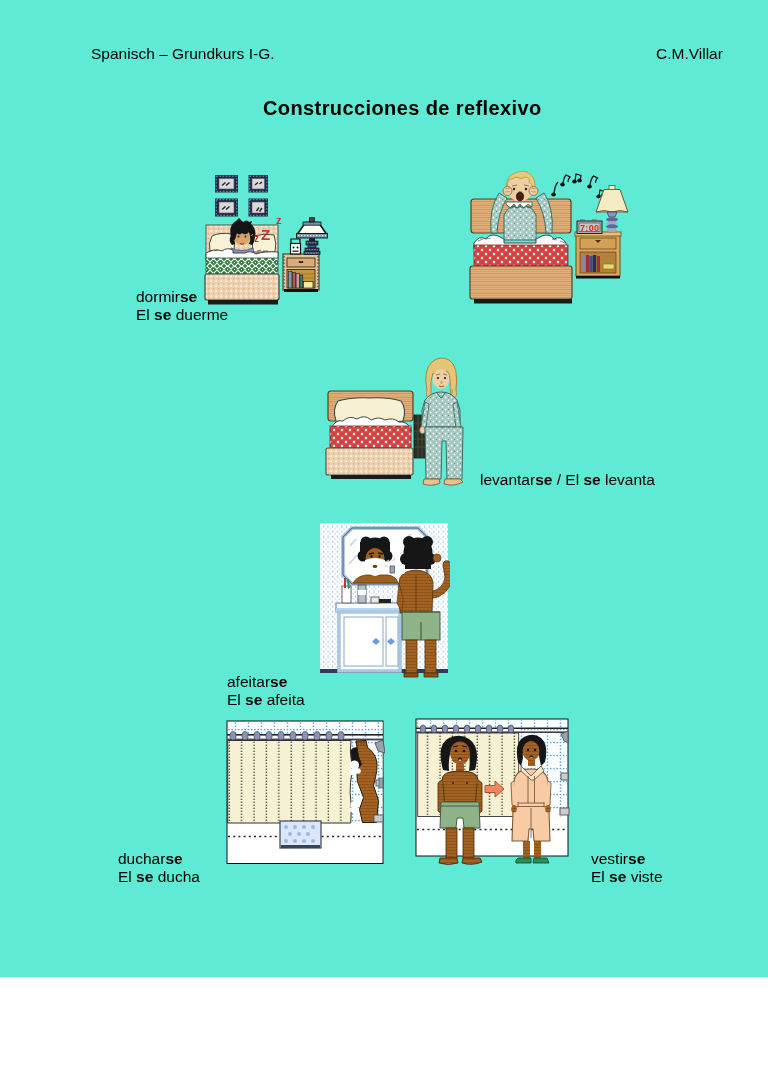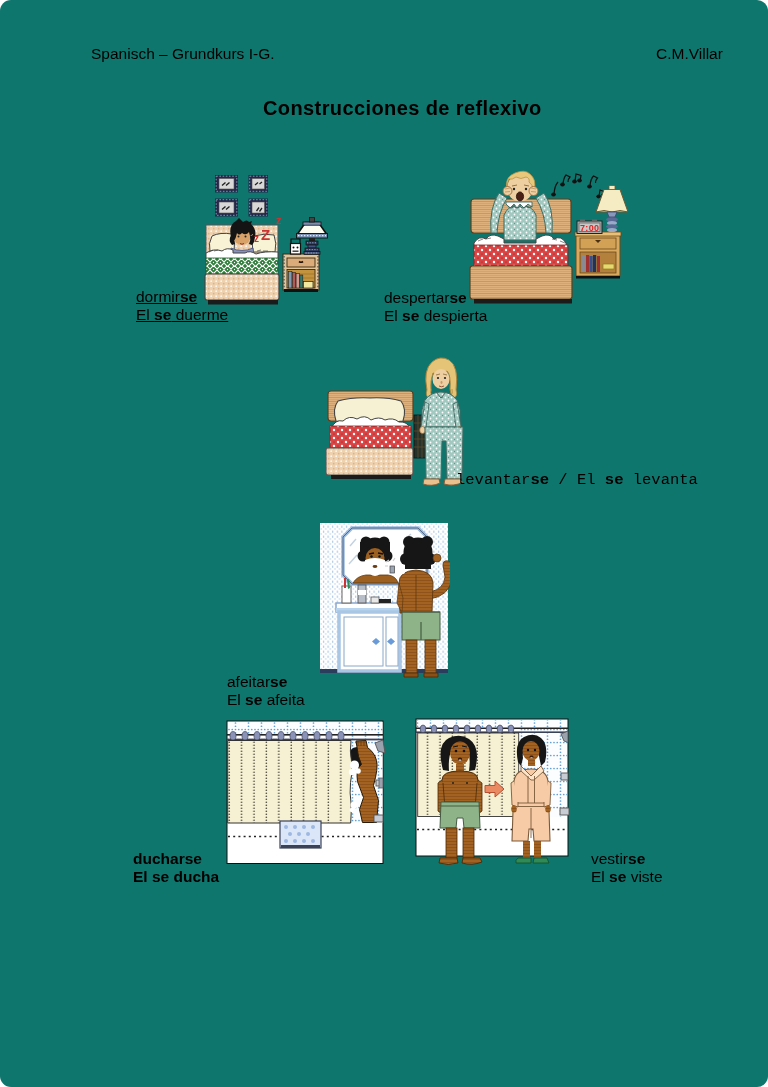--- a/index.html
+++ b/index.html
@@ -1,17 +1,17 @@
 <!DOCTYPE html>
 <html><head>
 <meta charset="utf-8">
 <style>
 html,body{margin:0;padding:0;background:#fff;}
-#page{position:relative;width:768px;height:1087px;background:#0f766e;overflow:hidden;
-  font-family:"Liberation Sans",sans-serif;color:#000;border-radius:11px;}
+#page{position:relative;width:768px;height:977px;background:#5eead4;overflow:hidden;
+  font-family:"Liberation Sans",sans-serif;color:#000;}
 .t{position:absolute;white-space:nowrap;font-size:15.5px;line-height:18px;}
 svg{position:absolute;}
 </style>
 </head>
 <body>
 <div id="page">
 
 <div class="t" style="left:91px;top:45px;">Spanisch – Grundkurs I-G.</div>
 
 <div class="t" style="left:633px;top:45px;margin-left:23px;">C.M.Villar</div>
@@ -604,24 +604,23 @@
 <ellipse cx="548" cy="809" rx="2.8" ry="3.5" fill="url(#skinb)"></ellipse>
 
 <rect x="523" y="841" width="7" height="17" fill="url(#skinb)"></rect>
 <rect x="534" y="841" width="7" height="17" fill="url(#skinb)"></rect>
 
 <path d="M518,858 l13,0 l0,5 l-15,0 q-1,-3 2,-5 Z" fill="#2e8b57" stroke="#14502e" stroke-width="0.9"></path>
 <path d="M534,858 l13,0 l2,5 l-16,0 Z" fill="#2e8b57" stroke="#14502e" stroke-width="0.9"></path>
 </g>
 </svg>
 
-<div class="t" style="left:136px;top:288px;text-decoration:underline;">dormir<b>se</b><br>El <b>se</b> duerme</div>
-
-<div class="t" style="left:384px;top:289px;">despertar<b>se</b><br>El <b>se</b> despierta</div>
-
-<div class="t" style="left:456px;top:471px;font-family:Liberation Mono, monospace;">levantar<b>se</b> / El <b>se</b> levanta</div>
+<div class="t" style="left:136px;top:288px;">dormir<b>se</b><br>El <b>se</b> duerme</div>
+
+
+<div class="t" style="left:480px;top:471px;">levantar<b>se</b> / El <b>se</b> levanta</div>
 
 <div class="t" style="left:227px;top:673px;">afeitar<b>se</b><br>El <b>se</b> afeita</div>
 
-<div class="t" style="left:133px;top:850px;font-weight:bold;">duchar<b>se</b><br>El <b>se</b> ducha</div>
+<div class="t" style="left:118px;top:850px;">duchar<b>se</b><br>El <b>se</b> ducha</div>
 
 <div class="t" style="left:591px;top:850px;">vestir<b>se</b><br>El <b>se</b> viste</div>
 </div>
 
 </body></html>

